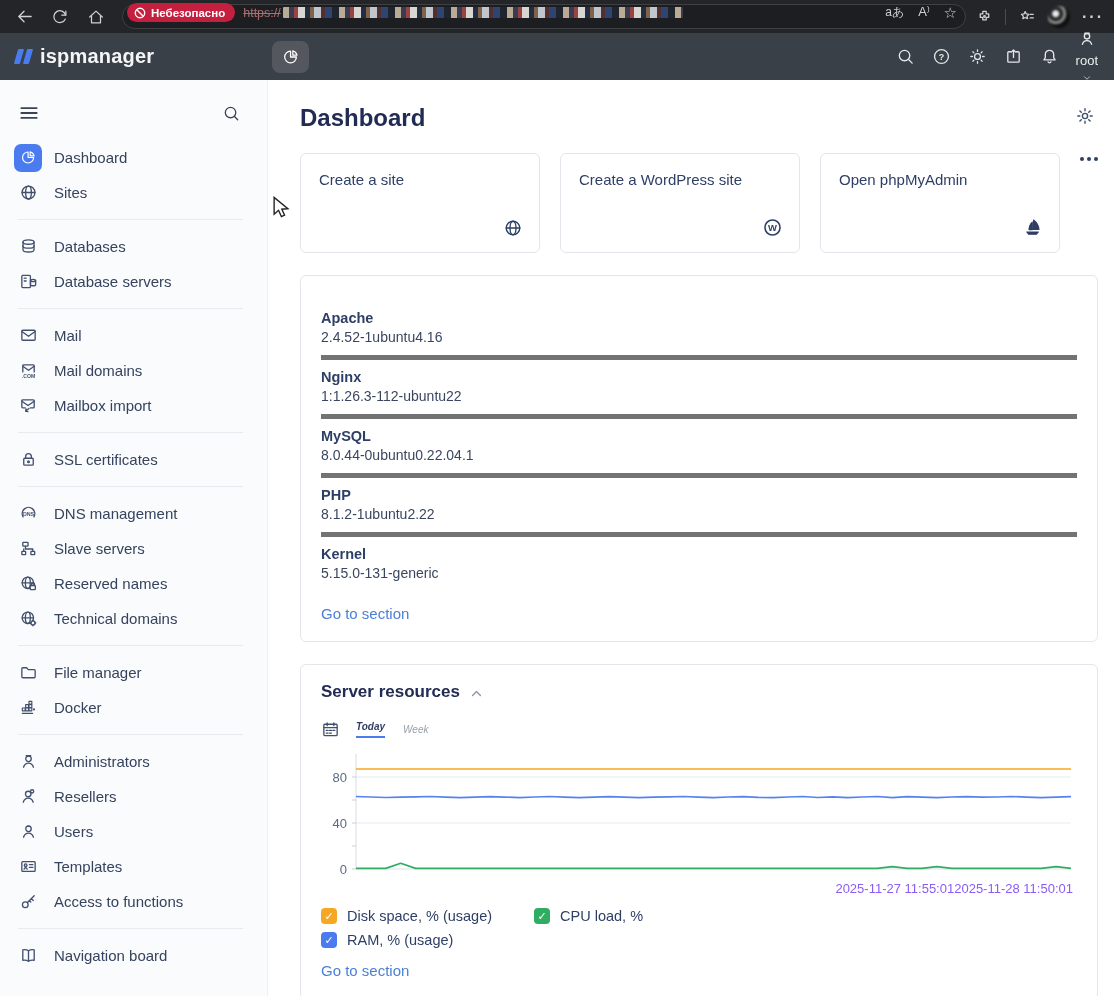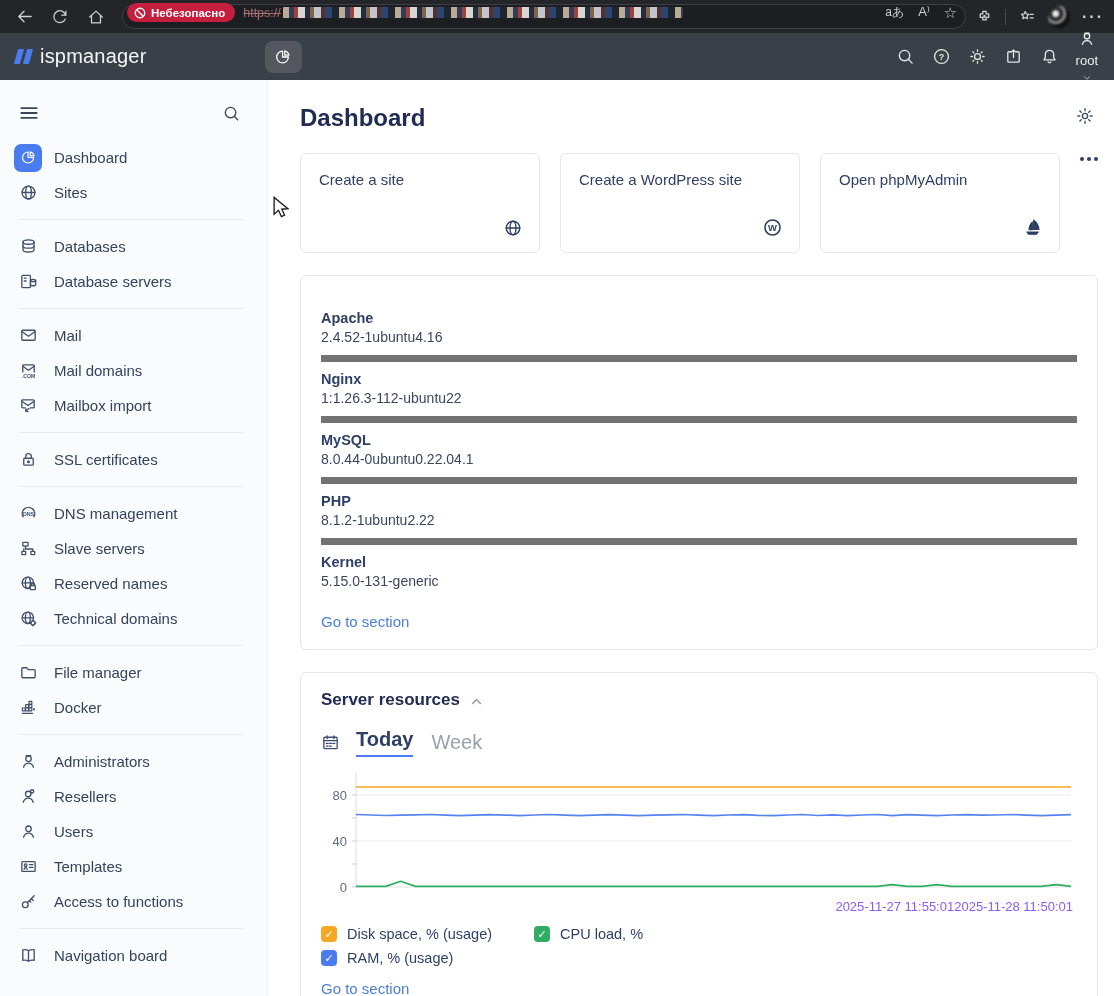--- a/index.html
+++ b/index.html
@@ -35,21 +35,21 @@
       #888 8px 10px,#111 11px); filter:blur(0.8px); }
   .star { font-size:15px; }
 
   
   .appbar { height:47px; background:#3a4047; display:flex; align-items:center;
     padding:0 16px; }
   .logo { display:flex; align-items:center; gap:9px; }
   .logo-mark { display:flex; gap:3px; }
   .logo-mark i { display:block; width:6px; height:15px; background:#4a7cf0;
     transform:skewX(-16deg); border-radius:1px; }
-  .logo-text { color:#f4f5f6; font-size:20px; font-weight:400; letter-spacing:.2px; }
+  .logo-text { color:#f4f5f6; font-size:20px; font-weight:700; letter-spacing:.2px; }
   .tab-chip { width:37px; height:32px; background:#54585e; border-radius:8px;
     margin-left:118px; display:flex; align-items:center; justify-content:center;
     color:#fff; }
   .appbar-right { margin-left:auto; display:flex; align-items:center; gap:17px;
     color:#e4e6e8; }
   .appbar-right .abtn { display:flex; align-items:center; justify-content:center; }
   .user-chip { display:flex; align-items:center; gap:5px; font-size:13px;
     color:#eceeef;flex-direction:column; }
 
   
@@ -79,29 +79,29 @@
   .more-dots { margin-left:auto; margin-top:4px; display:flex; gap:3px; cursor:pointer; }
   .more-dots i { width:4px; height:4px; border-radius:50%; background:#2e3f66; }
 
   .panel { border:1px solid #e3e6ea; border-radius:6px; background:#fff;
     margin-top:22px; padding:17px 20px 18px; }
   .panel-h { display:flex; align-items:center; gap:10px; cursor:pointer; }
   .panel-h .pt { font-size:17px; font-weight:bold; color:#212b53; }
   .panel-h .chev { color:#8a93a3; margin-top:2px; }
 
   .sw-list { margin-top:8px; }
-  .sw-row { padding:9px 0 10px; border-bottom:7px solid #737373; }
+  .sw-row { padding:9px 0 10px; border-bottom:5px solid #737373; }
   .sw-row:last-child { border-bottom:none; }
   .sw-name { font-size:14.5px; font-weight:bold; color:#2e3f66; }
   .sw-ver { font-size:14px; color:#3a4660; margin-top:3px; }
   .golink { display:inline-block; margin-top:14px; font-size:15px; color:#4b7fd6;
     cursor:pointer; text-decoration:none; }
 
   .res-tabs { display:flex; align-items:center; margin-top:18px; color:#3f4f6e; }
-  .tab { font-size:20px; cursor:pointer; }
+  .tab { font-size:10px; cursor:pointer;font-style:italic; }
   .tab.active { color:#2e3f66; font-weight:600; border-bottom:2px solid #4a7cf0;
     padding-bottom:4px; }
   .tab.inactive { color:#98a1ac; margin-left:18px; }
   .cal { margin-right:16px; }
 
   .chart-wrap { margin-top:14px; }
   .xlabels { display:flex; justify-content:flex-end; padding:2px 4px 0 33px;
     font-size:13px; color:#8b5cf6; }
   .legend { margin-top:12px; }
   .leg-row { display:flex; margin-top:8px; }

